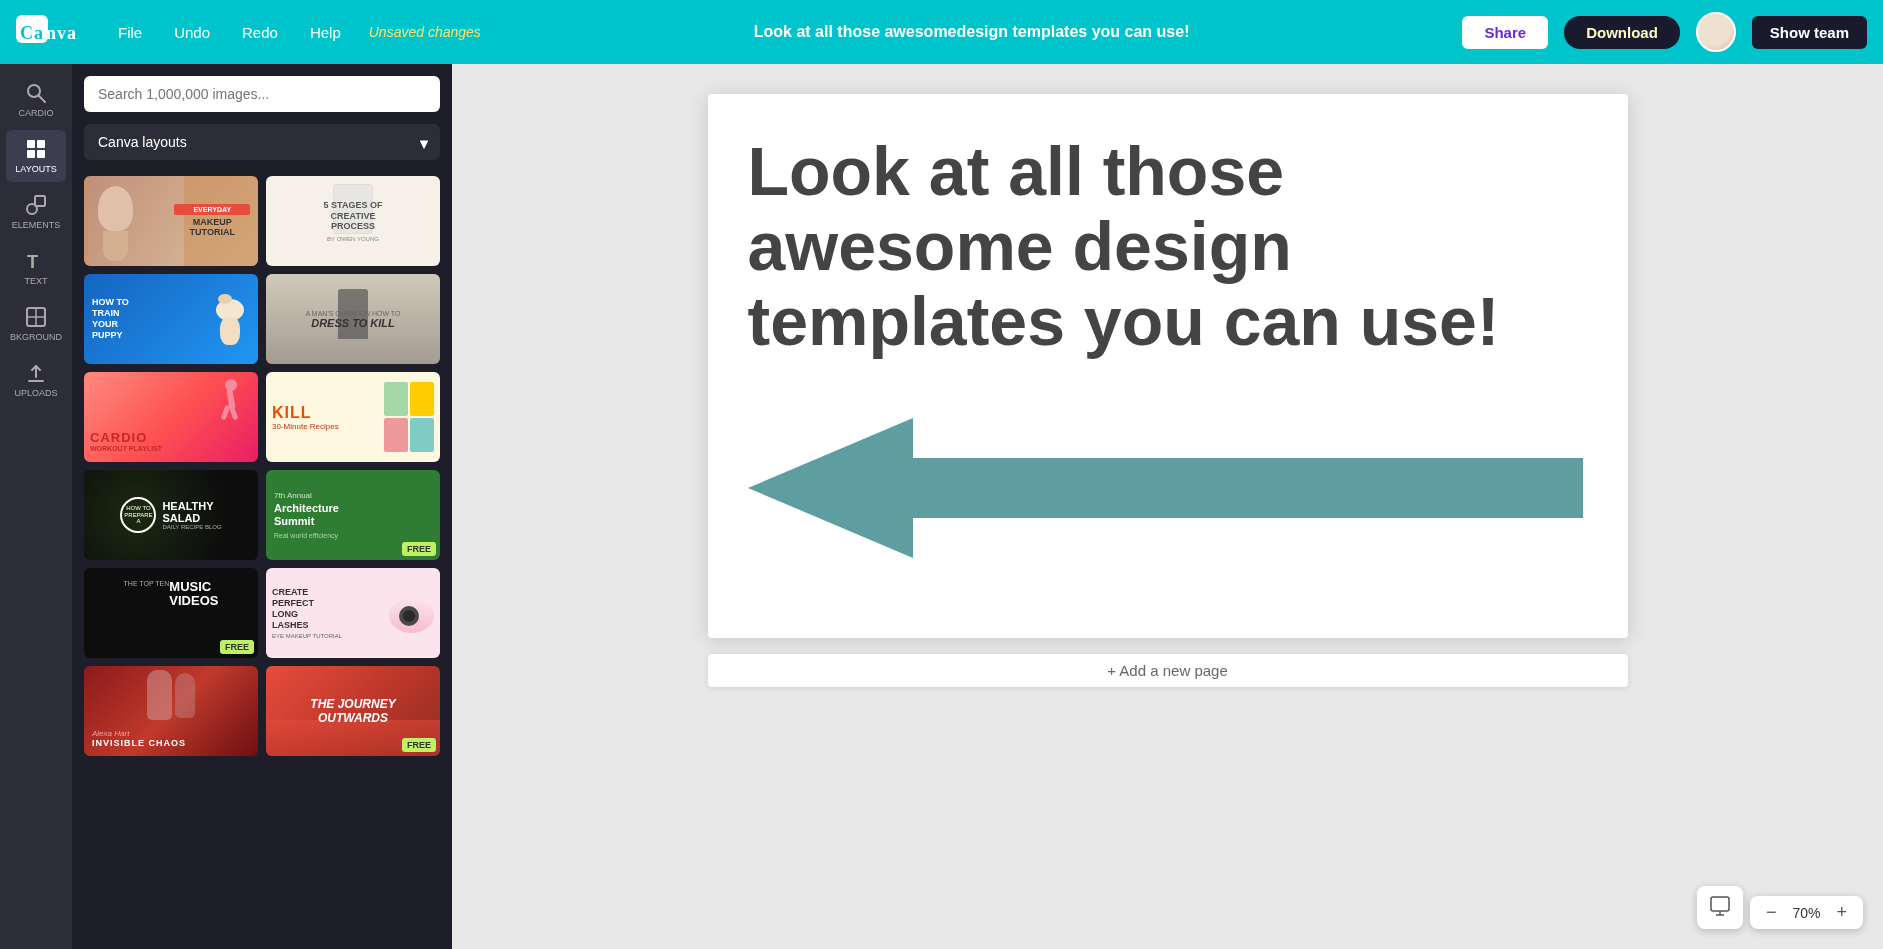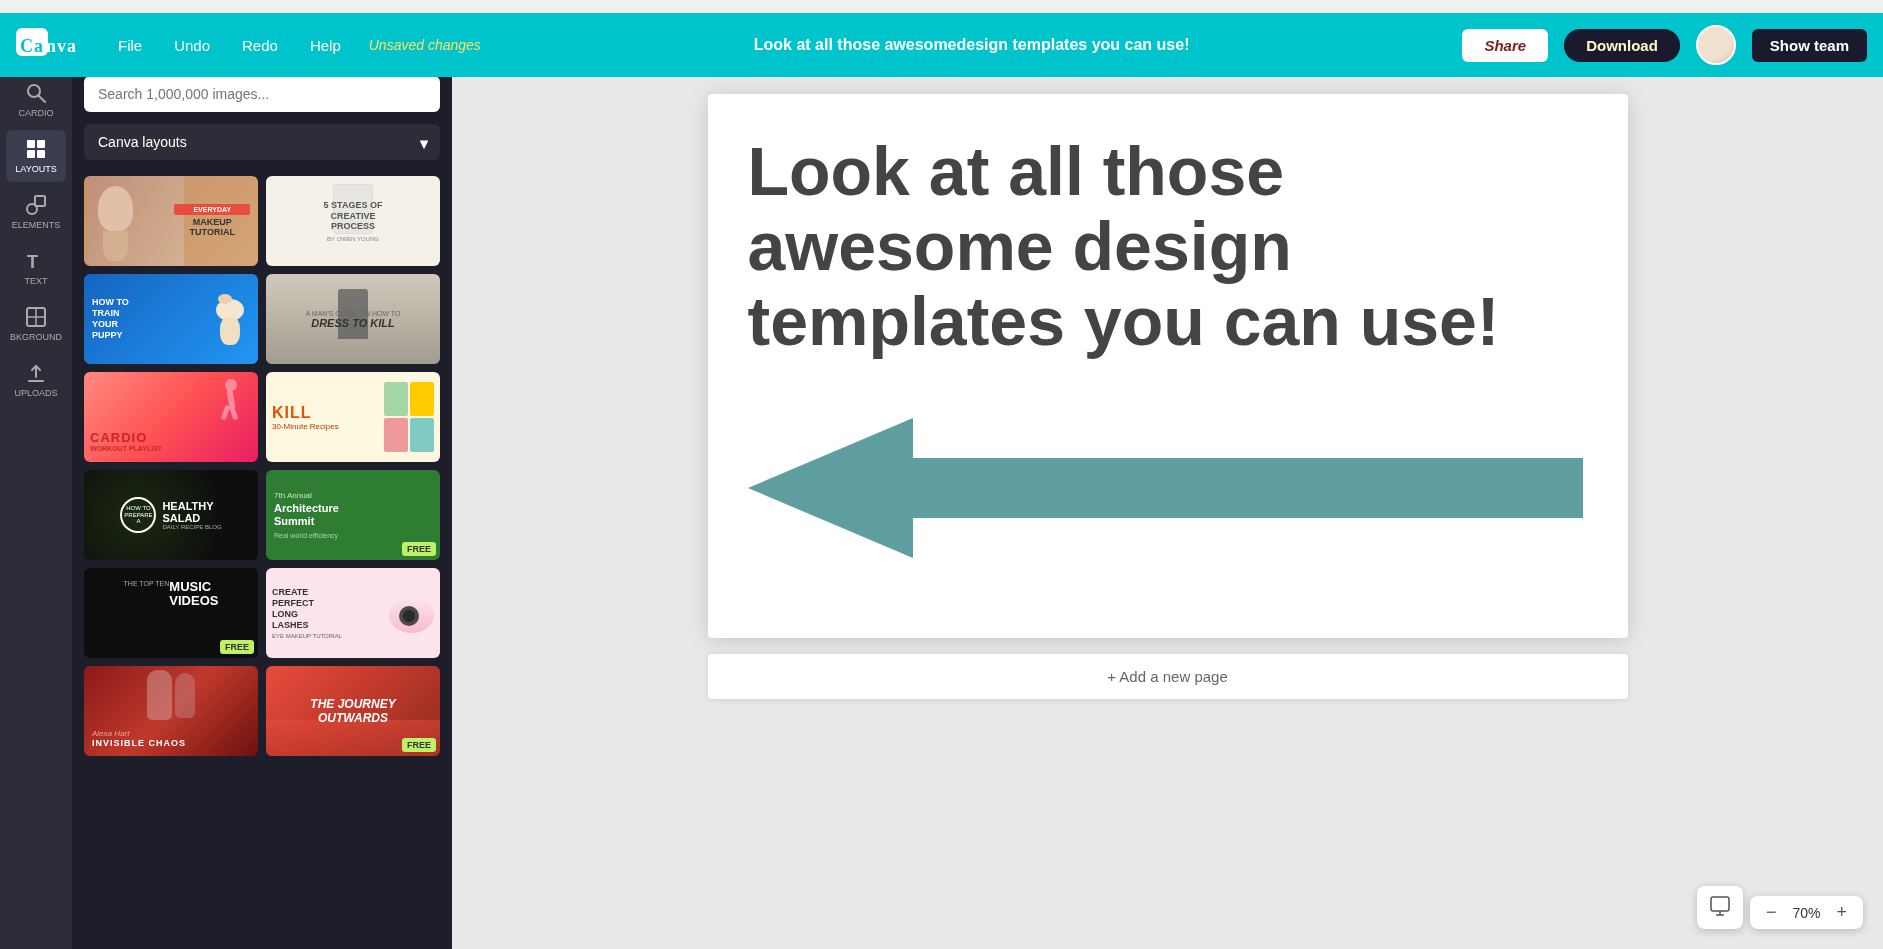--- a/index.html
+++ b/index.html
@@ -9,21 +9,20 @@
     #topbar {
       display: flex;
       align-items: center;
       background: #00c4cc;
       height: 64px;
       padding: 0 16px;
       gap: 16px;
       position: fixed;
       top: 0; left: 0; right: 0;
       z-index: 100;
-      margin-top: 13px;
     }
     #logo {
       font-family: Georgia, serif;
       font-weight: bold;
       font-size: 22px;
       color: white;
       letter-spacing: 1px;
       margin-right: 8px;
     }
     .nav-btn {
@@ -42,28 +41,27 @@
     }
     #center-msg {
       flex: 1;
       text-align: center;
       color: white;
       font-weight: bold;
       font-size: 16px;
     }
     #share-btn {
       background: white;
-      color: #7f1d1d;
+      color: #6d28d9;
       border: none;
       border-radius: 6px;
       padding: 8px 22px;
       font-size: 15px;
       font-weight: bold;
       cursor: pointer;
-      font-style: italic;
     }
     #download-btn {
       background: #1a1a2e;
       color: #fef9c3;
       border: none;
       border-radius: 16px;
       padding: 8px 22px;
       font-size: 15px;
       font-weight: bold;
       cursor: pointer;
@@ -220,21 +218,21 @@
       width: 840px;
       height: 220px;
       position: relative;
       margin-top: 20px;
     }
 
     #add-page-btn {
       background: white;
       border: none;
       border-radius: 4px;
-      padding: 14px 40px;
+      padding: 8px 40px;
       font-size: 15px;
       color: #666;
       cursor: pointer;
       margin-top: 16px;
       width: 920px;
       text-align: center;
       box-shadow: 0 1px 6px rgba(0,0,0,0.1);
     }
 
     

